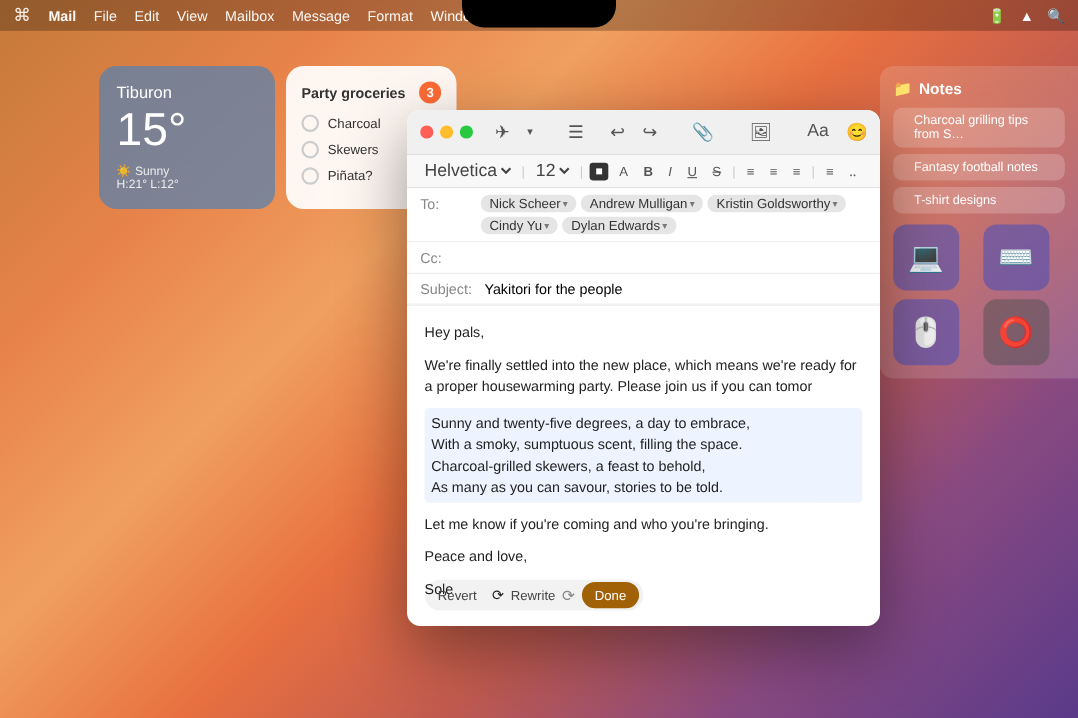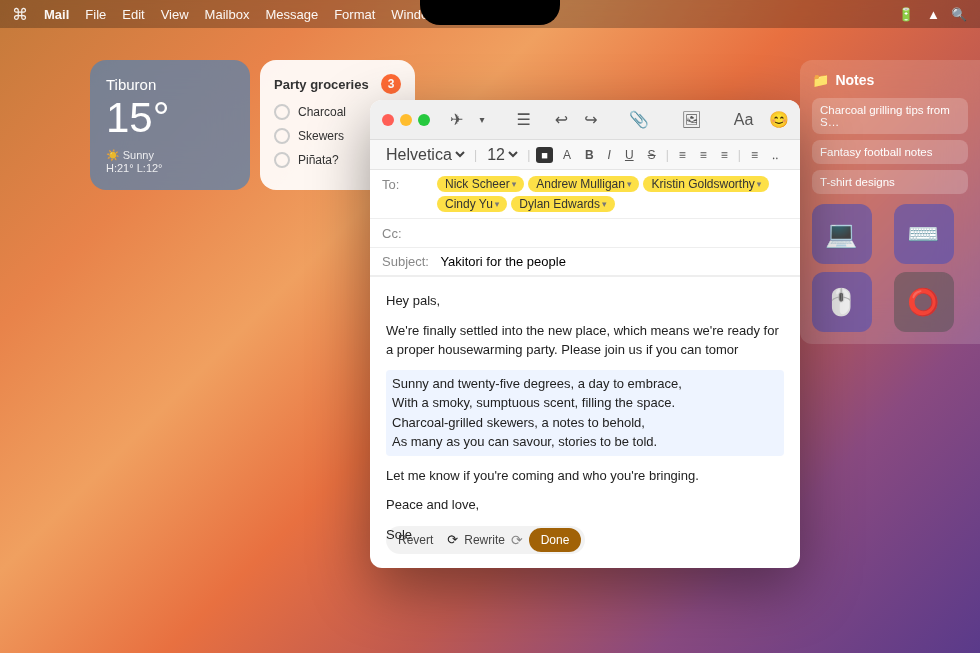--- a/index.html
+++ b/index.html
@@ -152,21 +152,21 @@
       margin-bottom: 10px;
       display: flex;
       align-items: center;
       gap: 6px;
     }
     .notes-folder-icon { font-size: 14px; }
     .notes-item {
       font-size: 11.5px;
       background: rgba(255,255,255,0.2);
       border-radius: 8px;
-      padding: 6px 8px;
+      padding: 6px 19px;
       margin-bottom: 6px;
       color: white;
       cursor: pointer;
     }
 
     
     .icons-grid {
       display: grid;
       grid-template-columns: 1fr 1fr;
       gap: 8px;
@@ -281,21 +281,21 @@
       padding-top: 1px;
     }
     .field-value {
       flex: 1;
       color: #222;
       display: flex;
       flex-wrap: wrap;
       gap: 4px;
     }
     .recipient-chip {
-      background: #fde047;
+      background: #e5e5e5;
       border-radius: 10px;
       padding: 1px 8px;
       font-size: 12px;
       color: #333;
       display: flex;
       align-items: center;
       gap: 2px;
     }
     .recipient-chip .chevron {
       font-size: 9px;
@@ -526,21 +526,21 @@
       <span>Yakitori for the people</span>
     </div>
   </div>
 
   <div class="mail-body">
     <p>Hey pals,</p>
     <p>We're finally settled into the new place, which means we're ready for a proper housewarming party. Please join us if you can tomor</p>
     <div class="poem">
       <div>Sunny and twenty-five degrees, a day to embrace,</div>
       <div>With a smoky, sumptuous scent, filling the space.</div>
-      <div>Charcoal-grilled skewers, a notes to behold,</div>
+      <div>Charcoal-grilled skewers, a feast to behold,</div>
       <div>As many as you can savour, stories to be told.</div>
     </div>
     <p style="margin-top:10px;">Let me know if you're coming and who you're bringing.</p>
     <p>Peace and love,</p>
     <p>Sole</p>
 
     <div class="rewrite-toolbar">
       <span class="rewrite-btn">Revert</span>
       <span class="rewrite-icon">⟳</span>
       <span class="rewrite-label">Rewrite</span>

